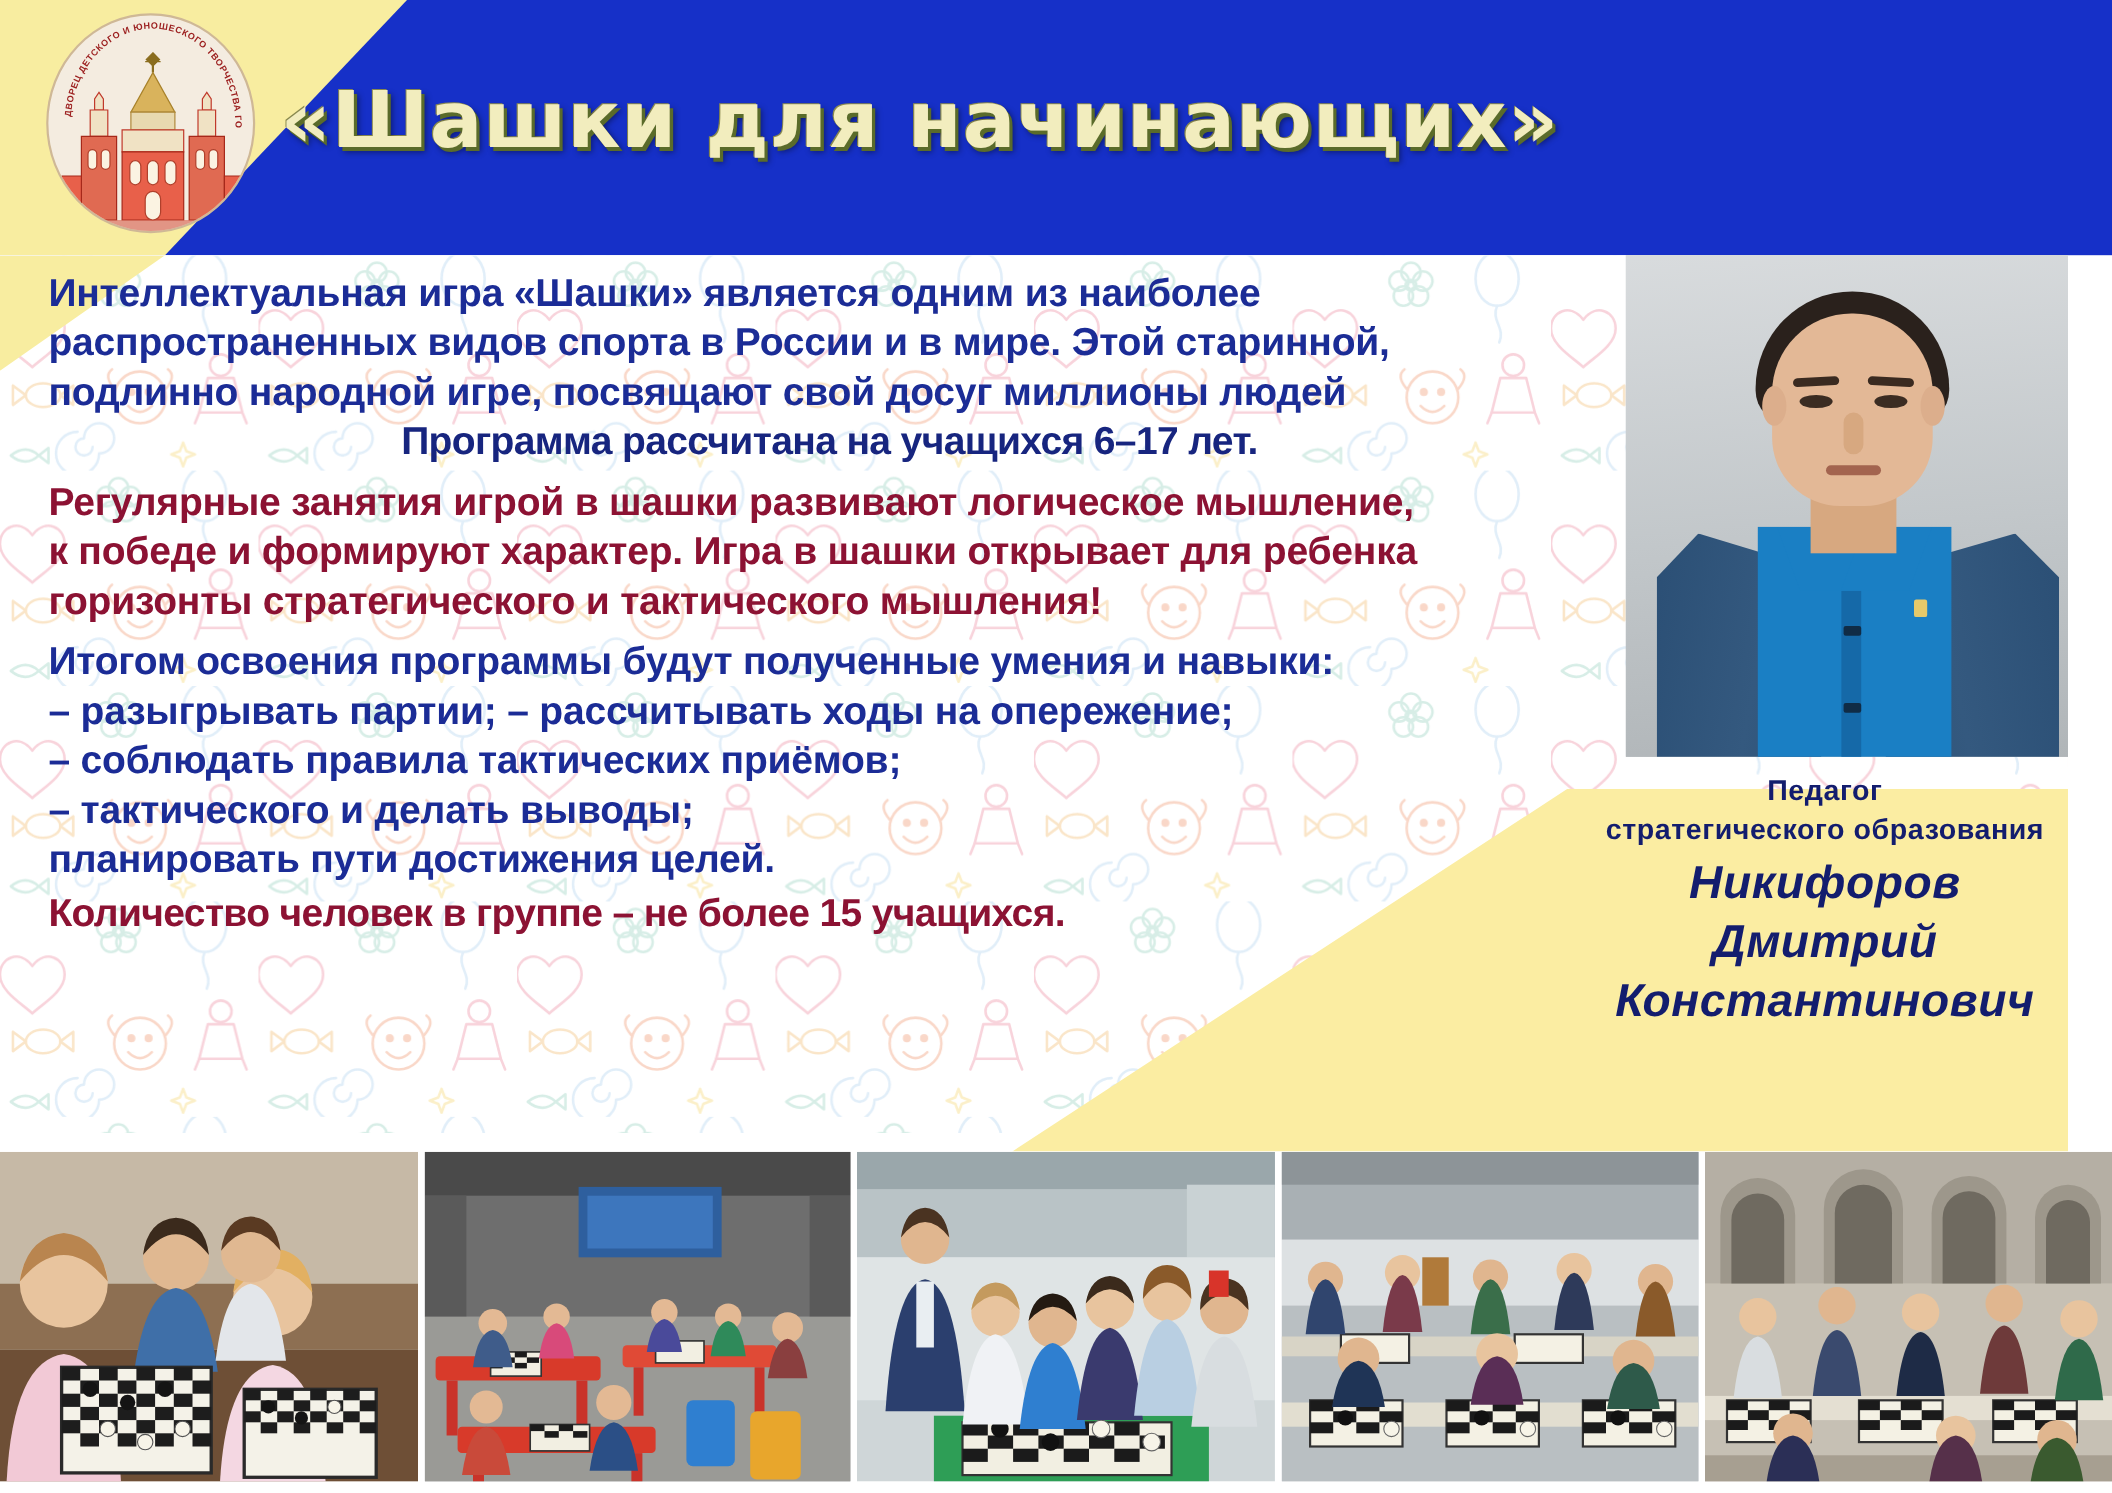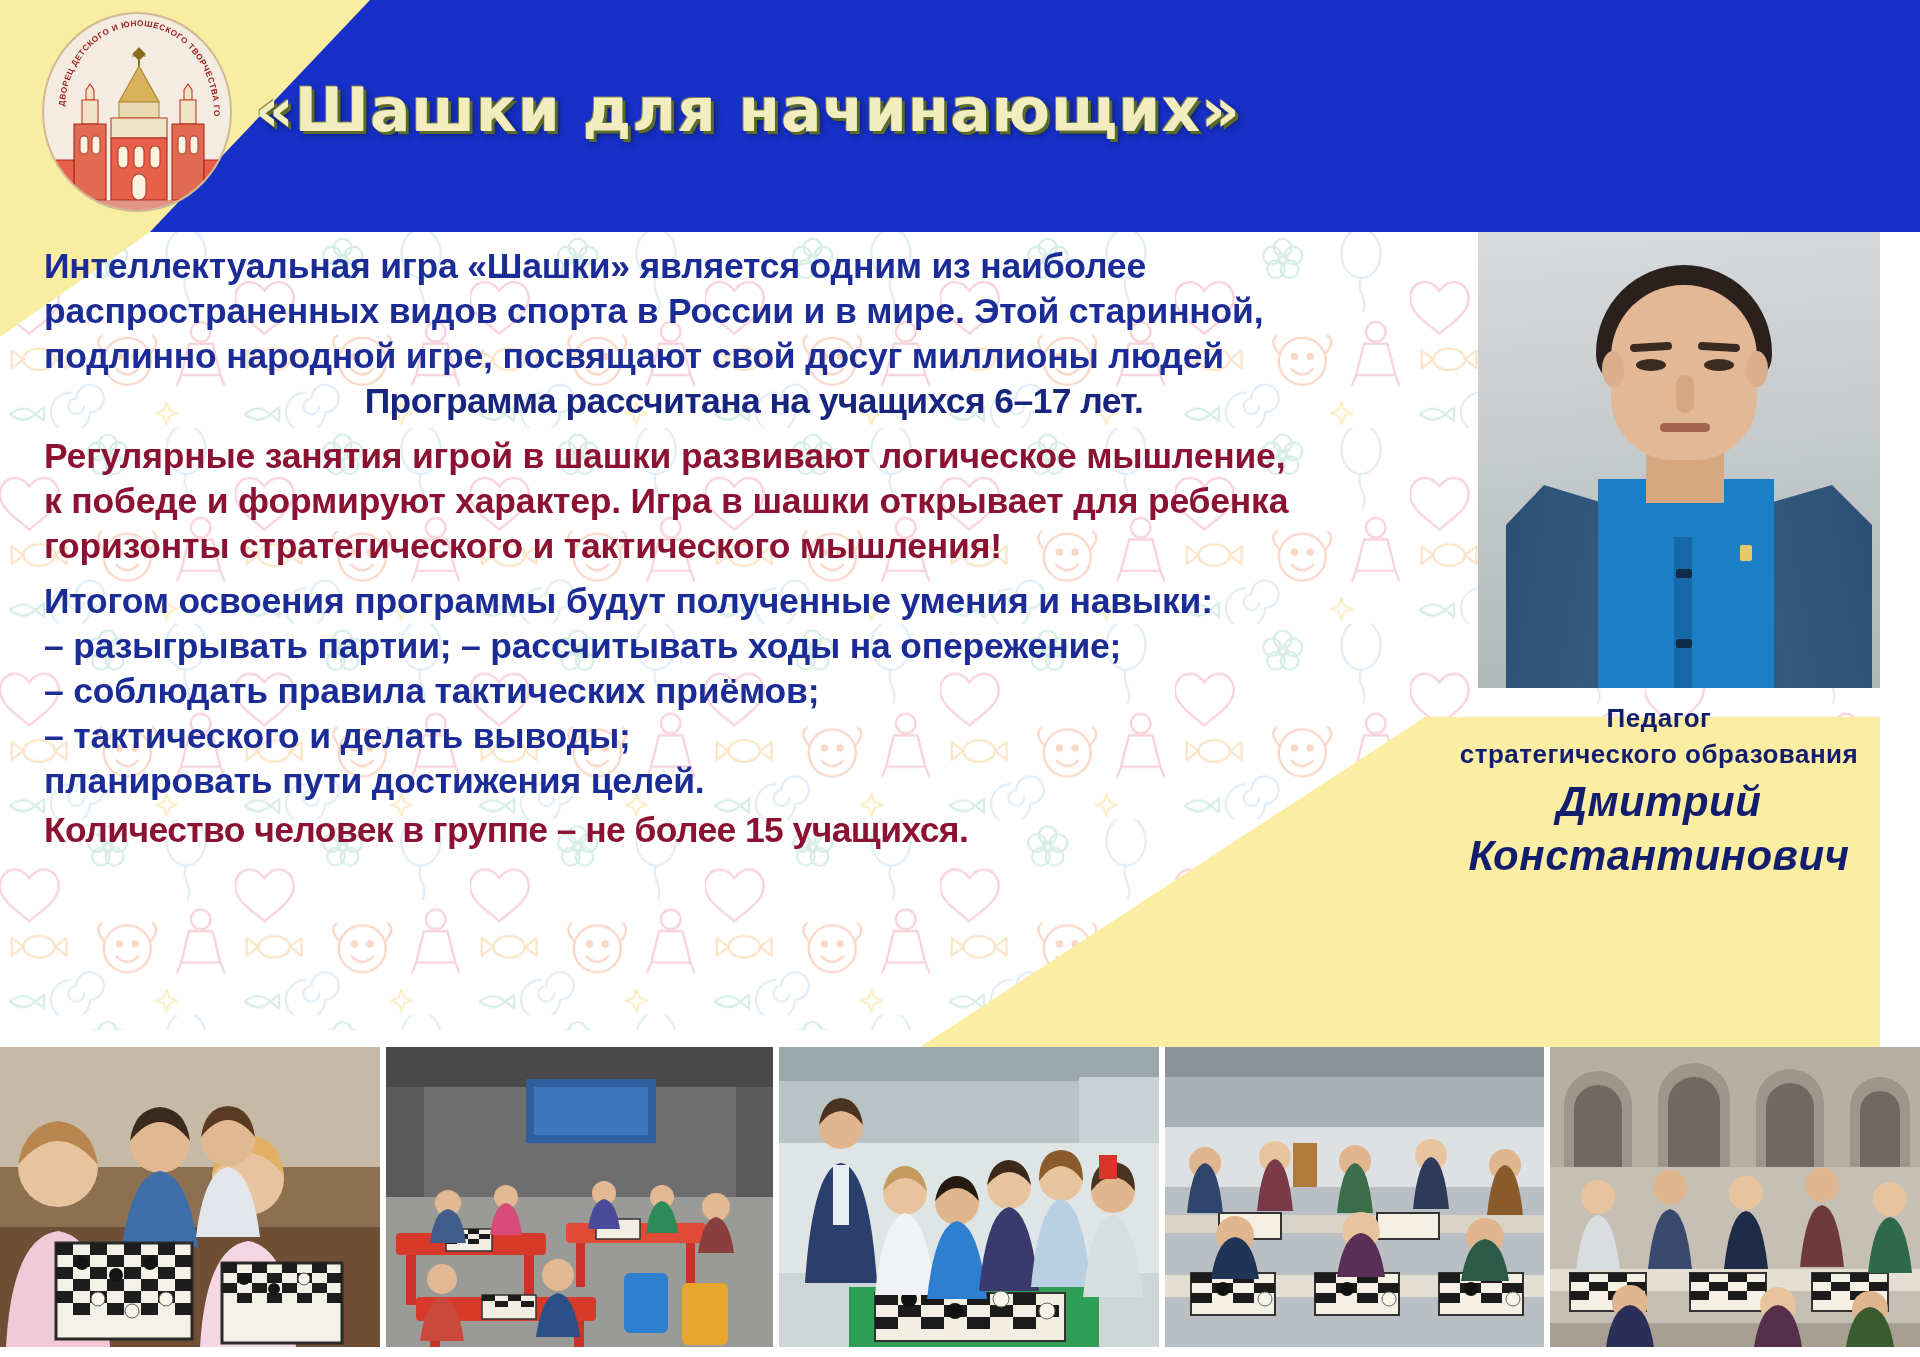--- a/index.html
+++ b/index.html
@@ -31,21 +31,21 @@
     position:relative; overflow:hidden;
   }
   .logo-ring-text {
     position:absolute; left:0; top:0; width:190px; height:200px;
   }
   .logo-building {
     position:absolute; left:12px; top:26px; width:166px; height:172px;
   }
   .title {
     position:absolute; left:255px; top:50px; width:1640px; height:120px;
-    font-size:60px; font-weight:bold; line-height:120px;
+    font-size:71px; font-weight:bold; line-height:120px;
     color:#f2edbe;
     letter-spacing:1px;
     white-space:nowrap;
     text-shadow:
       3px 3px 0 #5a6b2a, 4px 4px 6px rgba(0,0,0,.45),
       -1px -1px 0 #8a8a50;
     font-family:"DejaVu Sans", sans-serif;
   }
 
   
@@ -309,20 +309,21 @@
     <div class="ph-nose"></div>
     <div class="ph-mouth"></div>
     <div class="ph-btn1"></div>
     <div class="ph-btn2"></div>
     <div class="ph-badge"></div>
   </div>
 
   <div class="caption">
     <div class="cap-role">Педагог</div>
     <div class="cap-role">стратегического образования</div>
+    <div class="cap-name">Никифоров</div>
     <div class="cap-name">Дмитрий</div>
     <div class="cap-name">Константинович</div>
   </div>
 </div>
 
 <div class="strip">
 
   <div class="strip-cell c1">
     <svg viewBox="0 0 382 300" preserveAspectRatio="none" width="382" height="300">
       <rect width="382" height="300" fill="#d8cfc2"></rect>

